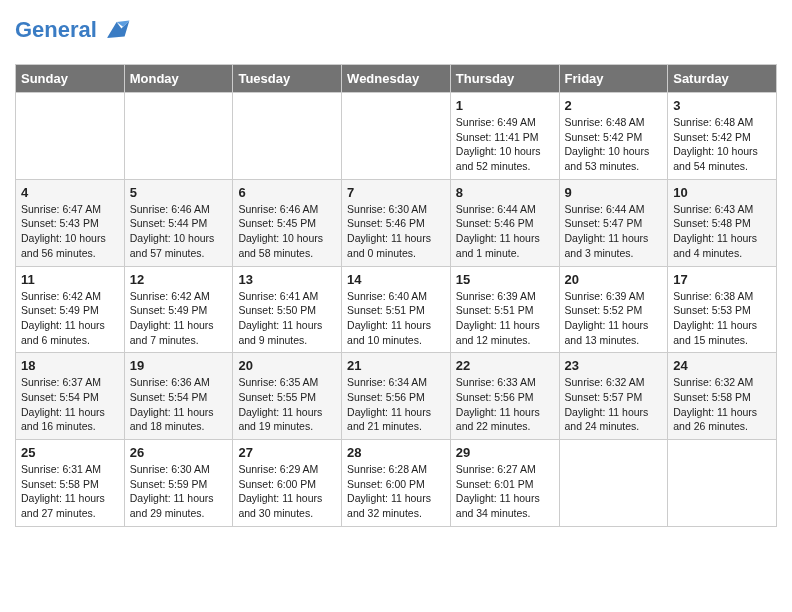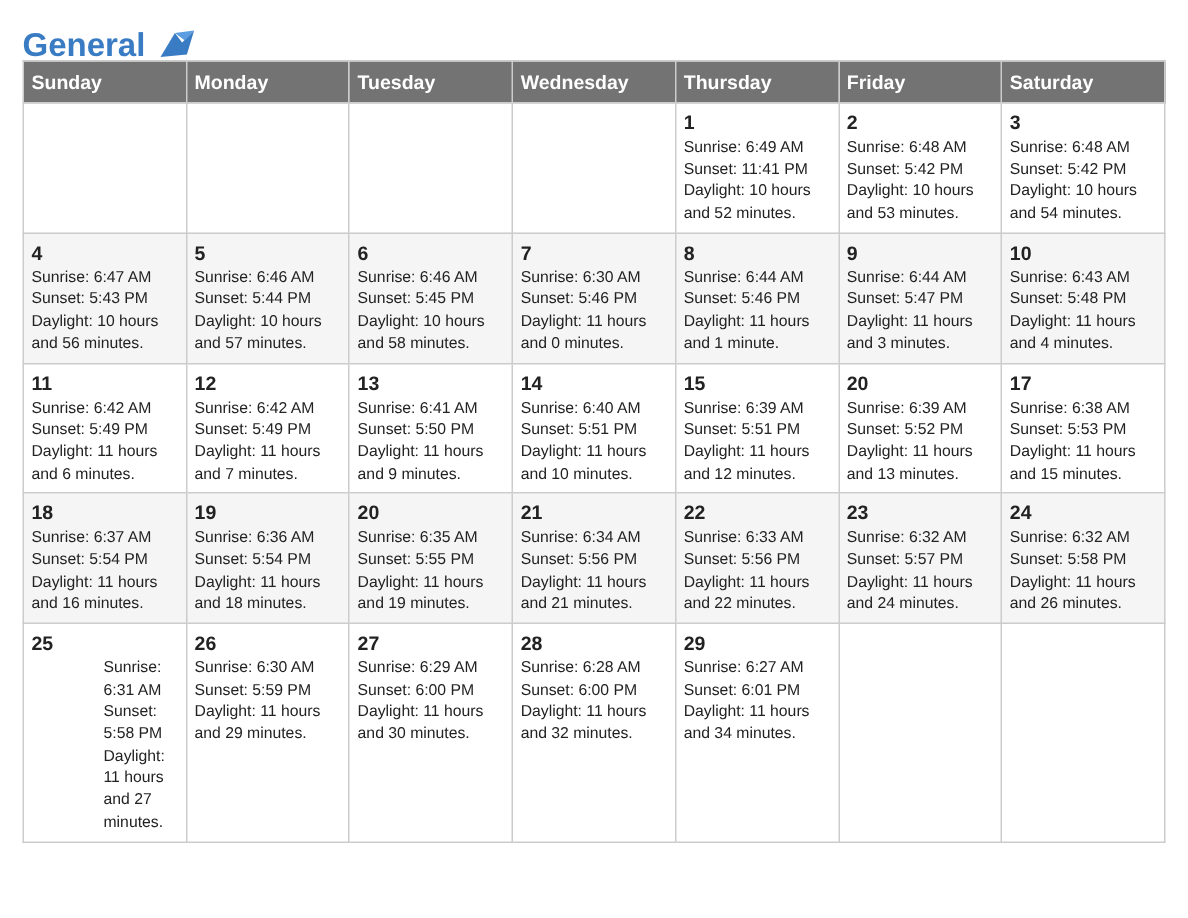--- a/index.html
+++ b/index.html
@@ -12,21 +12,21 @@
     }
     .page {
       width: 792px;
       min-height: 612px;
       padding: 10px 15px 10px 15px;
     }
     .header {
       display: flex;
       justify-content: space-between;
       align-items: flex-start;
-      margin-bottom: 0;
+      margin-bottom: 24px;
     }
     .logo {
       display: flex;
       align-items: center;
       margin-top: 4px;
     }
     .logo-text {
       font-size: 22px;
       font-weight: bold;
       color: #1a1a1a;
@@ -311,21 +311,21 @@
             <span class="day-number">24</span>
             <div class="day-info" style="white-space: pre-line;">Sunrise: 6:32 AM
 Sunset: 5:58 PM
 Daylight: 11 hours
 and 26 minutes.</div>
           </td>
         </tr>
         <tr>
           <td>
             <span class="day-number">25</span>
-            <div class="day-info" style="white-space: pre-line; margin-left: 48px;">Sunrise: 6:31 AM
+            <div class="day-info" style="white-space: pre-line;">Sunrise: 6:31 AM
 Sunset: 5:58 PM
 Daylight: 11 hours
 and 27 minutes.</div>
           </td>
           <td>
             <span class="day-number">26</span>
             <div class="day-info" style="white-space: pre-line;">Sunrise: 6:30 AM
 Sunset: 5:59 PM
 Daylight: 11 hours
 and 29 minutes.</div>

